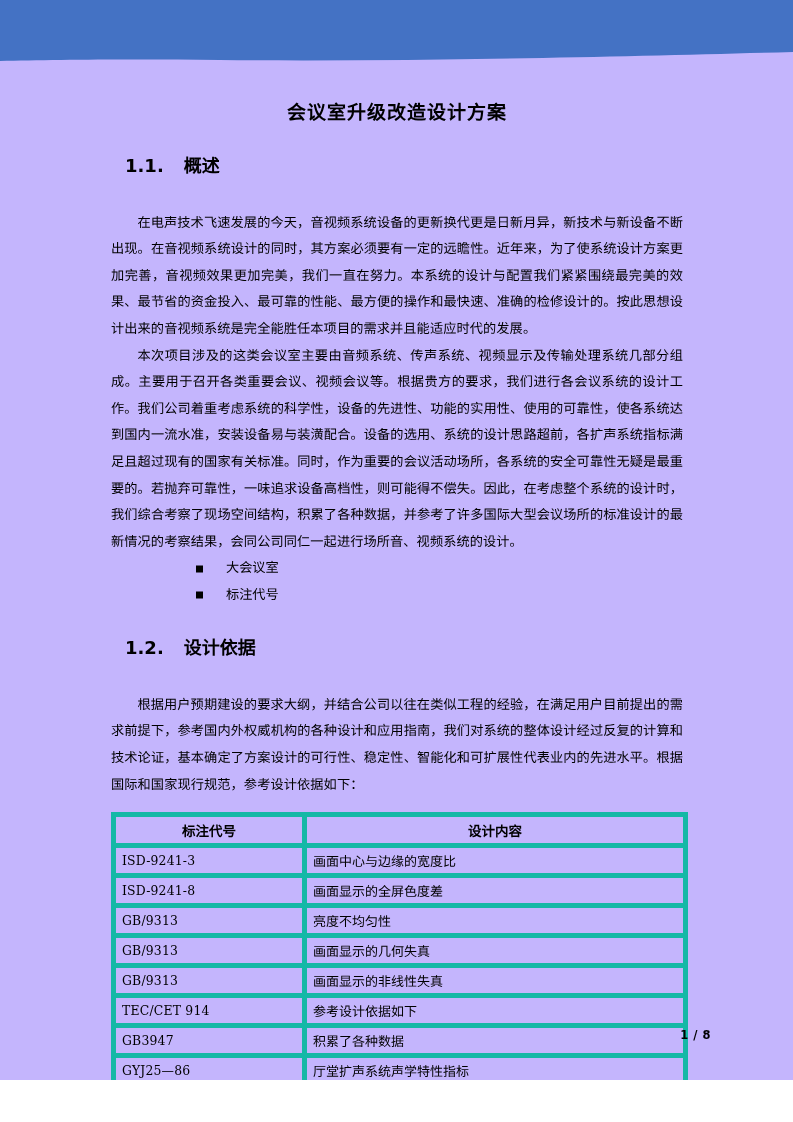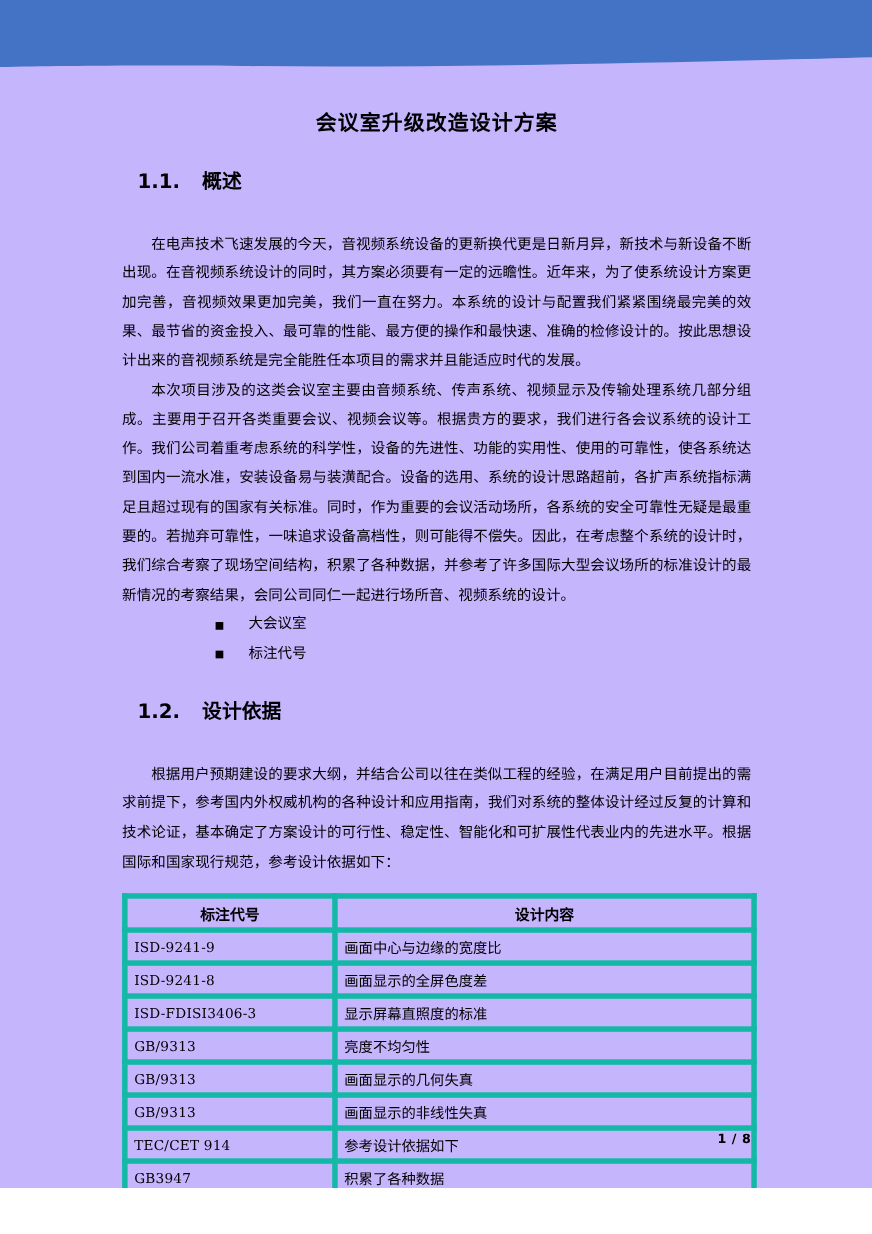--- a/index.html
+++ b/index.html
@@ -149,20 +149,21 @@
   }
 
   
   .footer {
     position: absolute;
     left: 111px;
     top: 1024px;
     width: 572px;
     text-align: right;
     z-index: 2;
+    padding-left: 28px;
   }
   .footer .pageno {
     font-family: "DejaVu Sans", "Liberation Sans", sans-serif;
     font-size: 11.5px;
     font-weight: bold;
     letter-spacing: 0.5px;
   }
 </style>
 </head>
 <body>
@@ -214,30 +215,26 @@
         <col class="c2">
       </colgroup>
       <thead>
         <tr>
           <th>标注代号</th>
           <th>设计内容</th>
         </tr>
       </thead>
       <tbody id="spec-table-body">
           <tr>
-            <td class="code">ISD-9241-9</td>
+            <td class="code">ISD-9241-3</td>
             <td class="desc">画面中心与边缘的宽度比</td>
           </tr>
           <tr>
             <td class="code">ISD-9241-8</td>
             <td class="desc">画面显示的全屏色度差</td>
-          </tr>
-          <tr>
-            <td class="code">ISD-FDISI3406-3</td>
-            <td class="desc">显示屏幕直照度的标准</td>
           </tr>
           <tr>
             <td class="code">GB/9313</td>
             <td class="desc">亮度不均匀性</td>
           </tr>
           <tr>
             <td class="code">GB/9313</td>
             <td class="desc">画面显示的几何失真</td>
           </tr>
           <tr>

